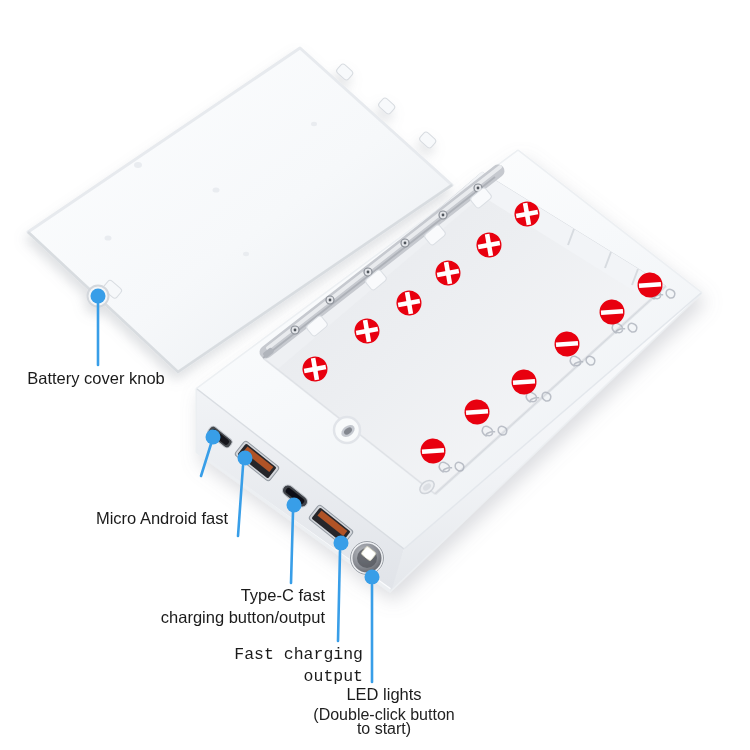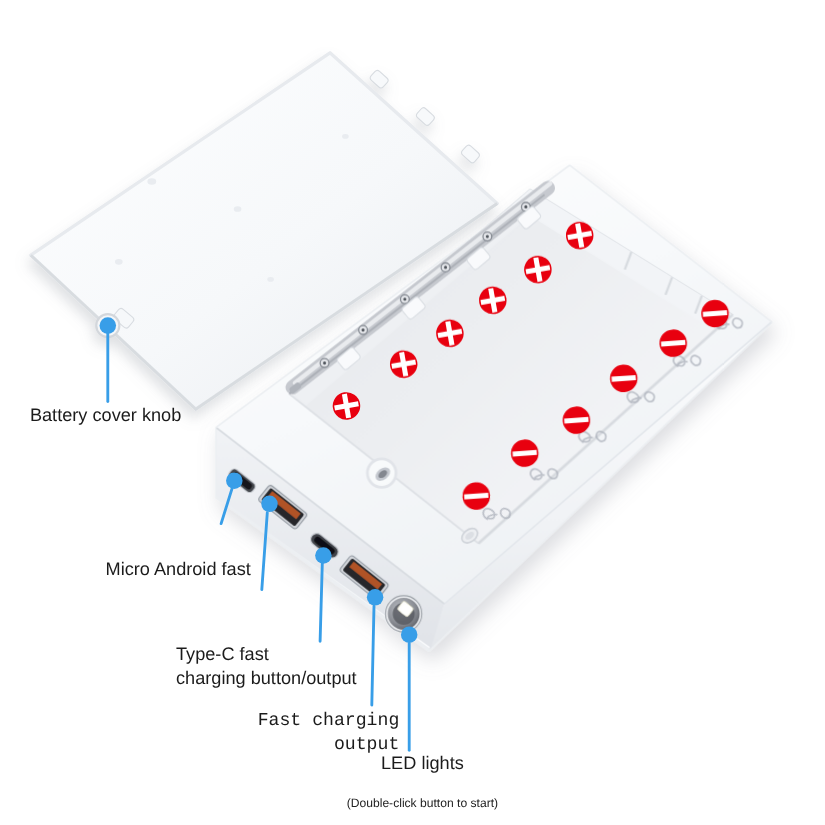--- a/index.html
+++ b/index.html
@@ -1,21 +1,21 @@
 <!DOCTYPE html>
 <html><head>
 <meta charset="utf-8">
 <style>
   html,body{margin:0;padding:0;background:#ffffff;}
   .stage{position:relative;width:750px;height:750px;overflow:hidden;background:#ffffff;
          font-family:"Liberation Sans",sans-serif;}
   svg.art{position:absolute;left:0;top:0;}
   .callout-label{position:absolute;color:#1b1b1b;font-size:16.5px;line-height:21.5px;}
   .callout-label .lline{display:block;}
-  .callout-label .sub{display:block;font-size:11px;line-height:14px;margin-top:18px;color:#222;}
+  .callout-label .sub{display:block;font-size:16px;line-height:14px;margin-top:2px;color:#222;}
 </style>
 </head>
 <body>
 
 <div class="stage">
 
 <svg class="art" width="750" height="750" viewBox="0 0 750 750">
   <defs>
     <linearGradient id="gCover" x1="0" y1="0" x2="1" y2="1">
       <stop offset="0" stop-color="#fdfeff"></stop>
@@ -272,21 +272,21 @@
   <span class="lline">Battery cover knob</span>
 </div>
 
 <div class="callout-label" style="left:86px;top:474px;width:142px;text-align:right;margin-top:34px;">
   <span class="lline">Micro Android fast</span>
 </div>
 
 <div class="callout-label" style="left:126px;top:538px;width:142px;text-align:right;">
 </div>
 
-<div class="callout-label" style="left:160px;top:585px;width:165px;">
+<div class="callout-label" style="left:160px;top:585px;width:165px;text-align:right;">
   <span class="lline">Type-C fast</span>
   <span class="lline">charging button/output</span>
 </div>
 
 <div class="callout-label" style="left:200px;top:644px;width:163px;text-align:right;font-family:Liberation Mono, monospace;">
   <span class="lline">Fast charging output</span>
 </div>
 
 <div class="callout-label" style="left:306px;top:684px;width:156px;text-align:center;">
   <span class="lline">LED lights</span>

